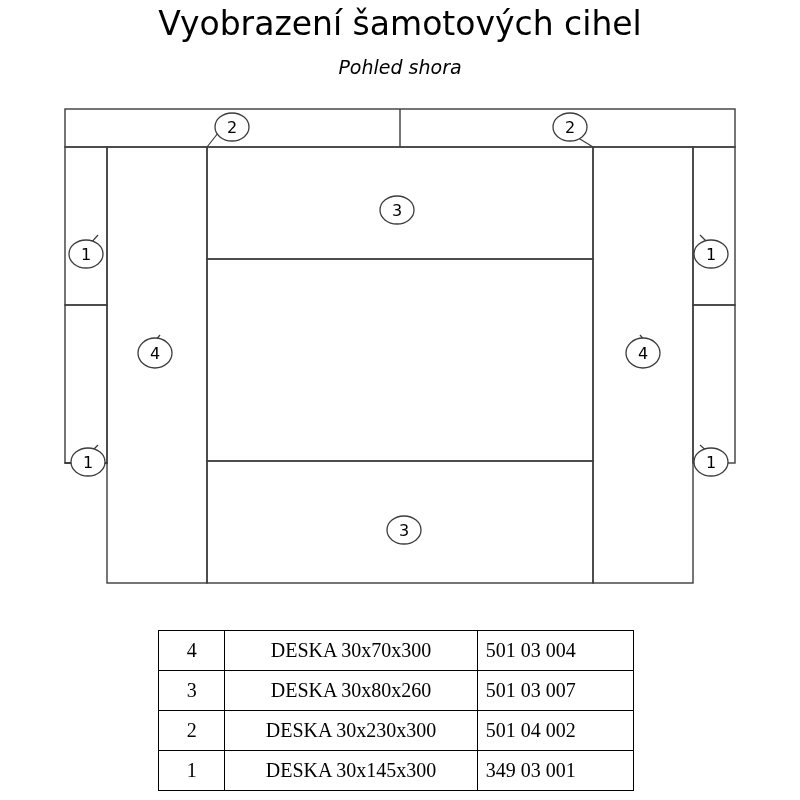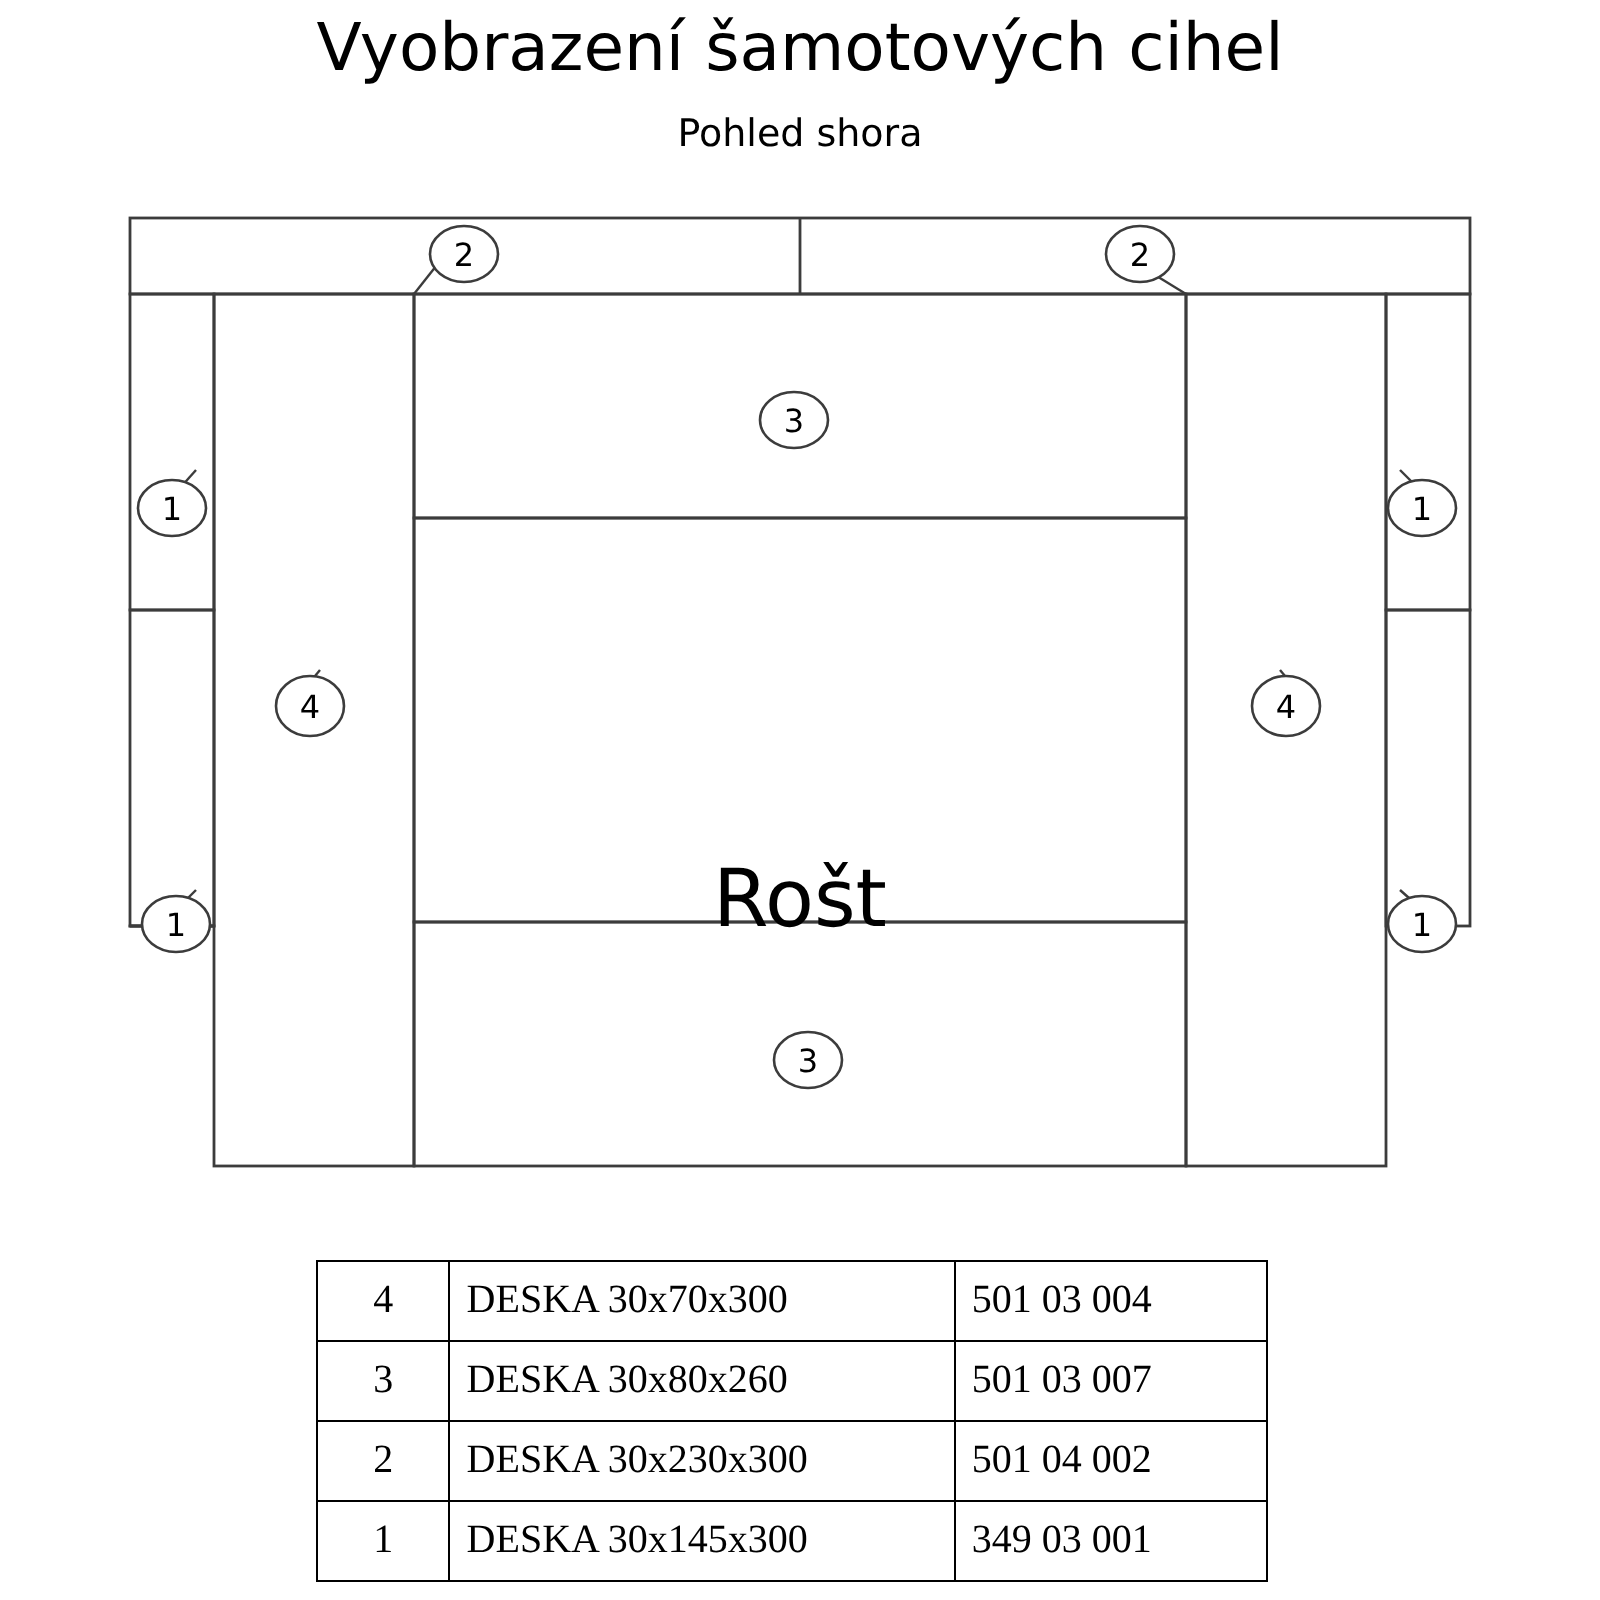--- a/index.html
+++ b/index.html
@@ -31,20 +31,21 @@
     font-weight: 400;
     letter-spacing: 0px;
   }
   .subtitle {
     position: absolute;
     top: 56px;
     left: 0;
     width: 800px;
     text-align: center;
     font-size: 19px;
+    font-style: italic;
     font-family: "DejaVu Sans", sans-serif;
   }
   .drawing {
     position: absolute;
     top: 95px;
     left: 0;
     width: 800px;
     height: 520px;
   }
   .rost-label {
@@ -75,21 +76,21 @@
     padding: 0 8px;
     vertical-align: middle;
     white-space: nowrap;
   }
   td.col-num {
     width: 58px;
     text-align: center;
   }
   td.col-desc {
     width: 250px;
-    text-align: left;
+    text-align: center;
     padding-left: 14px;
   }
   td.col-code {
     width: 150px;
   }
 </style>
 </head>
 <body>
 
 <div class="page">
@@ -171,21 +172,20 @@
           <ellipse cx="155" cy="258" rx="17" ry="15" fill="#ffffff" stroke="#3c3c3c" stroke-width="1.3"></ellipse>
           <text x="155" y="264" fill="#000000">4</text>
         </g>
         <g>
           <ellipse cx="643" cy="258" rx="17" ry="15" fill="#ffffff" stroke="#3c3c3c" stroke-width="1.3"></ellipse>
           <text x="643" y="264" fill="#000000">4</text>
         </g>
       </g>
     </svg>
 
-    <div class="rost-label">Rošt</div>
   </div>
 
   <div class="table-wrap">
     <table class="legend">
       <tbody>
         <tr>
           <td class="col-num">4</td>
           <td class="col-desc">DESKA 30x70x300</td>
           <td class="col-code">501 03 004</td>
         </tr>

